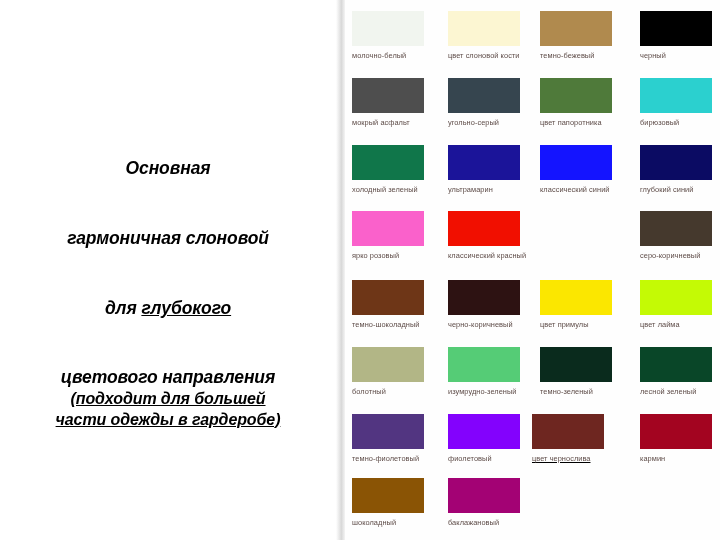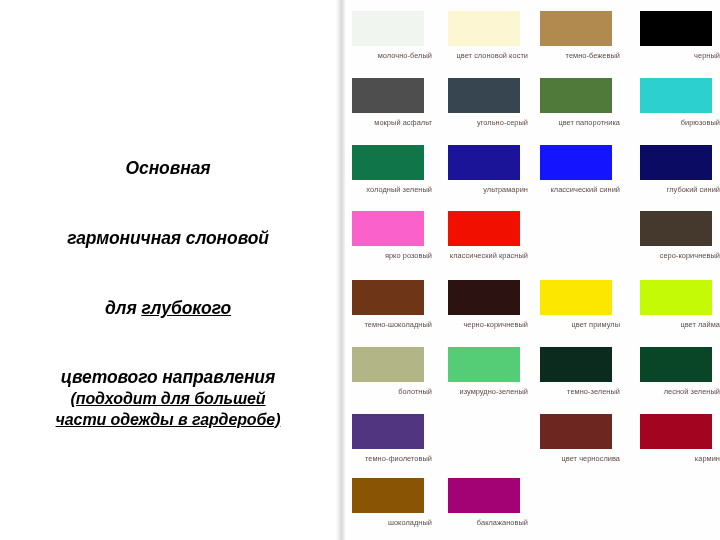--- a/index.html
+++ b/index.html
@@ -86,21 +86,20 @@
     display: block;
   }
   .swatch-label {
     margin-top: 5px;
     width: 80px;
     font-family: "Liberation Sans", sans-serif;
     font-size: 7.4px;
     line-height: 1.45;
     color: #5d4b47;
     letter-spacing: 0.05px;
-    text-align: right;
   }
 </style>
 </head>
 <body>
 
 <div id="page">
 
   <div id="left-panel">
     <div id="headline">
       <span class="big">Основная</span>
@@ -204,21 +203,25 @@
         <div class="swatch-label">темно-зеленый</div>
       </div>
       <div class="swatch-cell" style="left: 295px; top: 347px;">
         <div class="swatch-chip" style="background: rgb(9, 70, 40);"></div>
         <div class="swatch-label">лесной зеленый</div>
       </div>
       <div class="swatch-cell" style="left: 7px; top: 414px;">
         <div class="swatch-chip" style="background: rgb(82, 53, 129);"></div>
         <div class="swatch-label">темно-фиолетовый</div>
       </div>
-      <div class="swatch-cell" style="left: 195px; top: 414px;">
+      <div class="swatch-cell" style="left: 103px; top: 414px;">
+        <div class="swatch-chip" style="background: rgb(131, 2, 253);"></div>
+        <div class="swatch-label">фиолетовый</div>
+      </div>
+      <div class="swatch-cell" style="left: 187px; top: 414px; text-decoration: underline;">
         <div class="swatch-chip" style="background: rgb(110, 38, 32);"></div>
         <div class="swatch-label">цвет чернослива</div>
       </div>
       <div class="swatch-cell" style="left: 295px; top: 414px;">
         <div class="swatch-chip" style="background: rgb(163, 4, 32);"></div>
         <div class="swatch-label">кармин</div>
       </div>
       <div class="swatch-cell" style="left: 7px; top: 478px;">
         <div class="swatch-chip" style="background: rgb(138, 84, 5);"></div>
         <div class="swatch-label">шоколадный</div>

